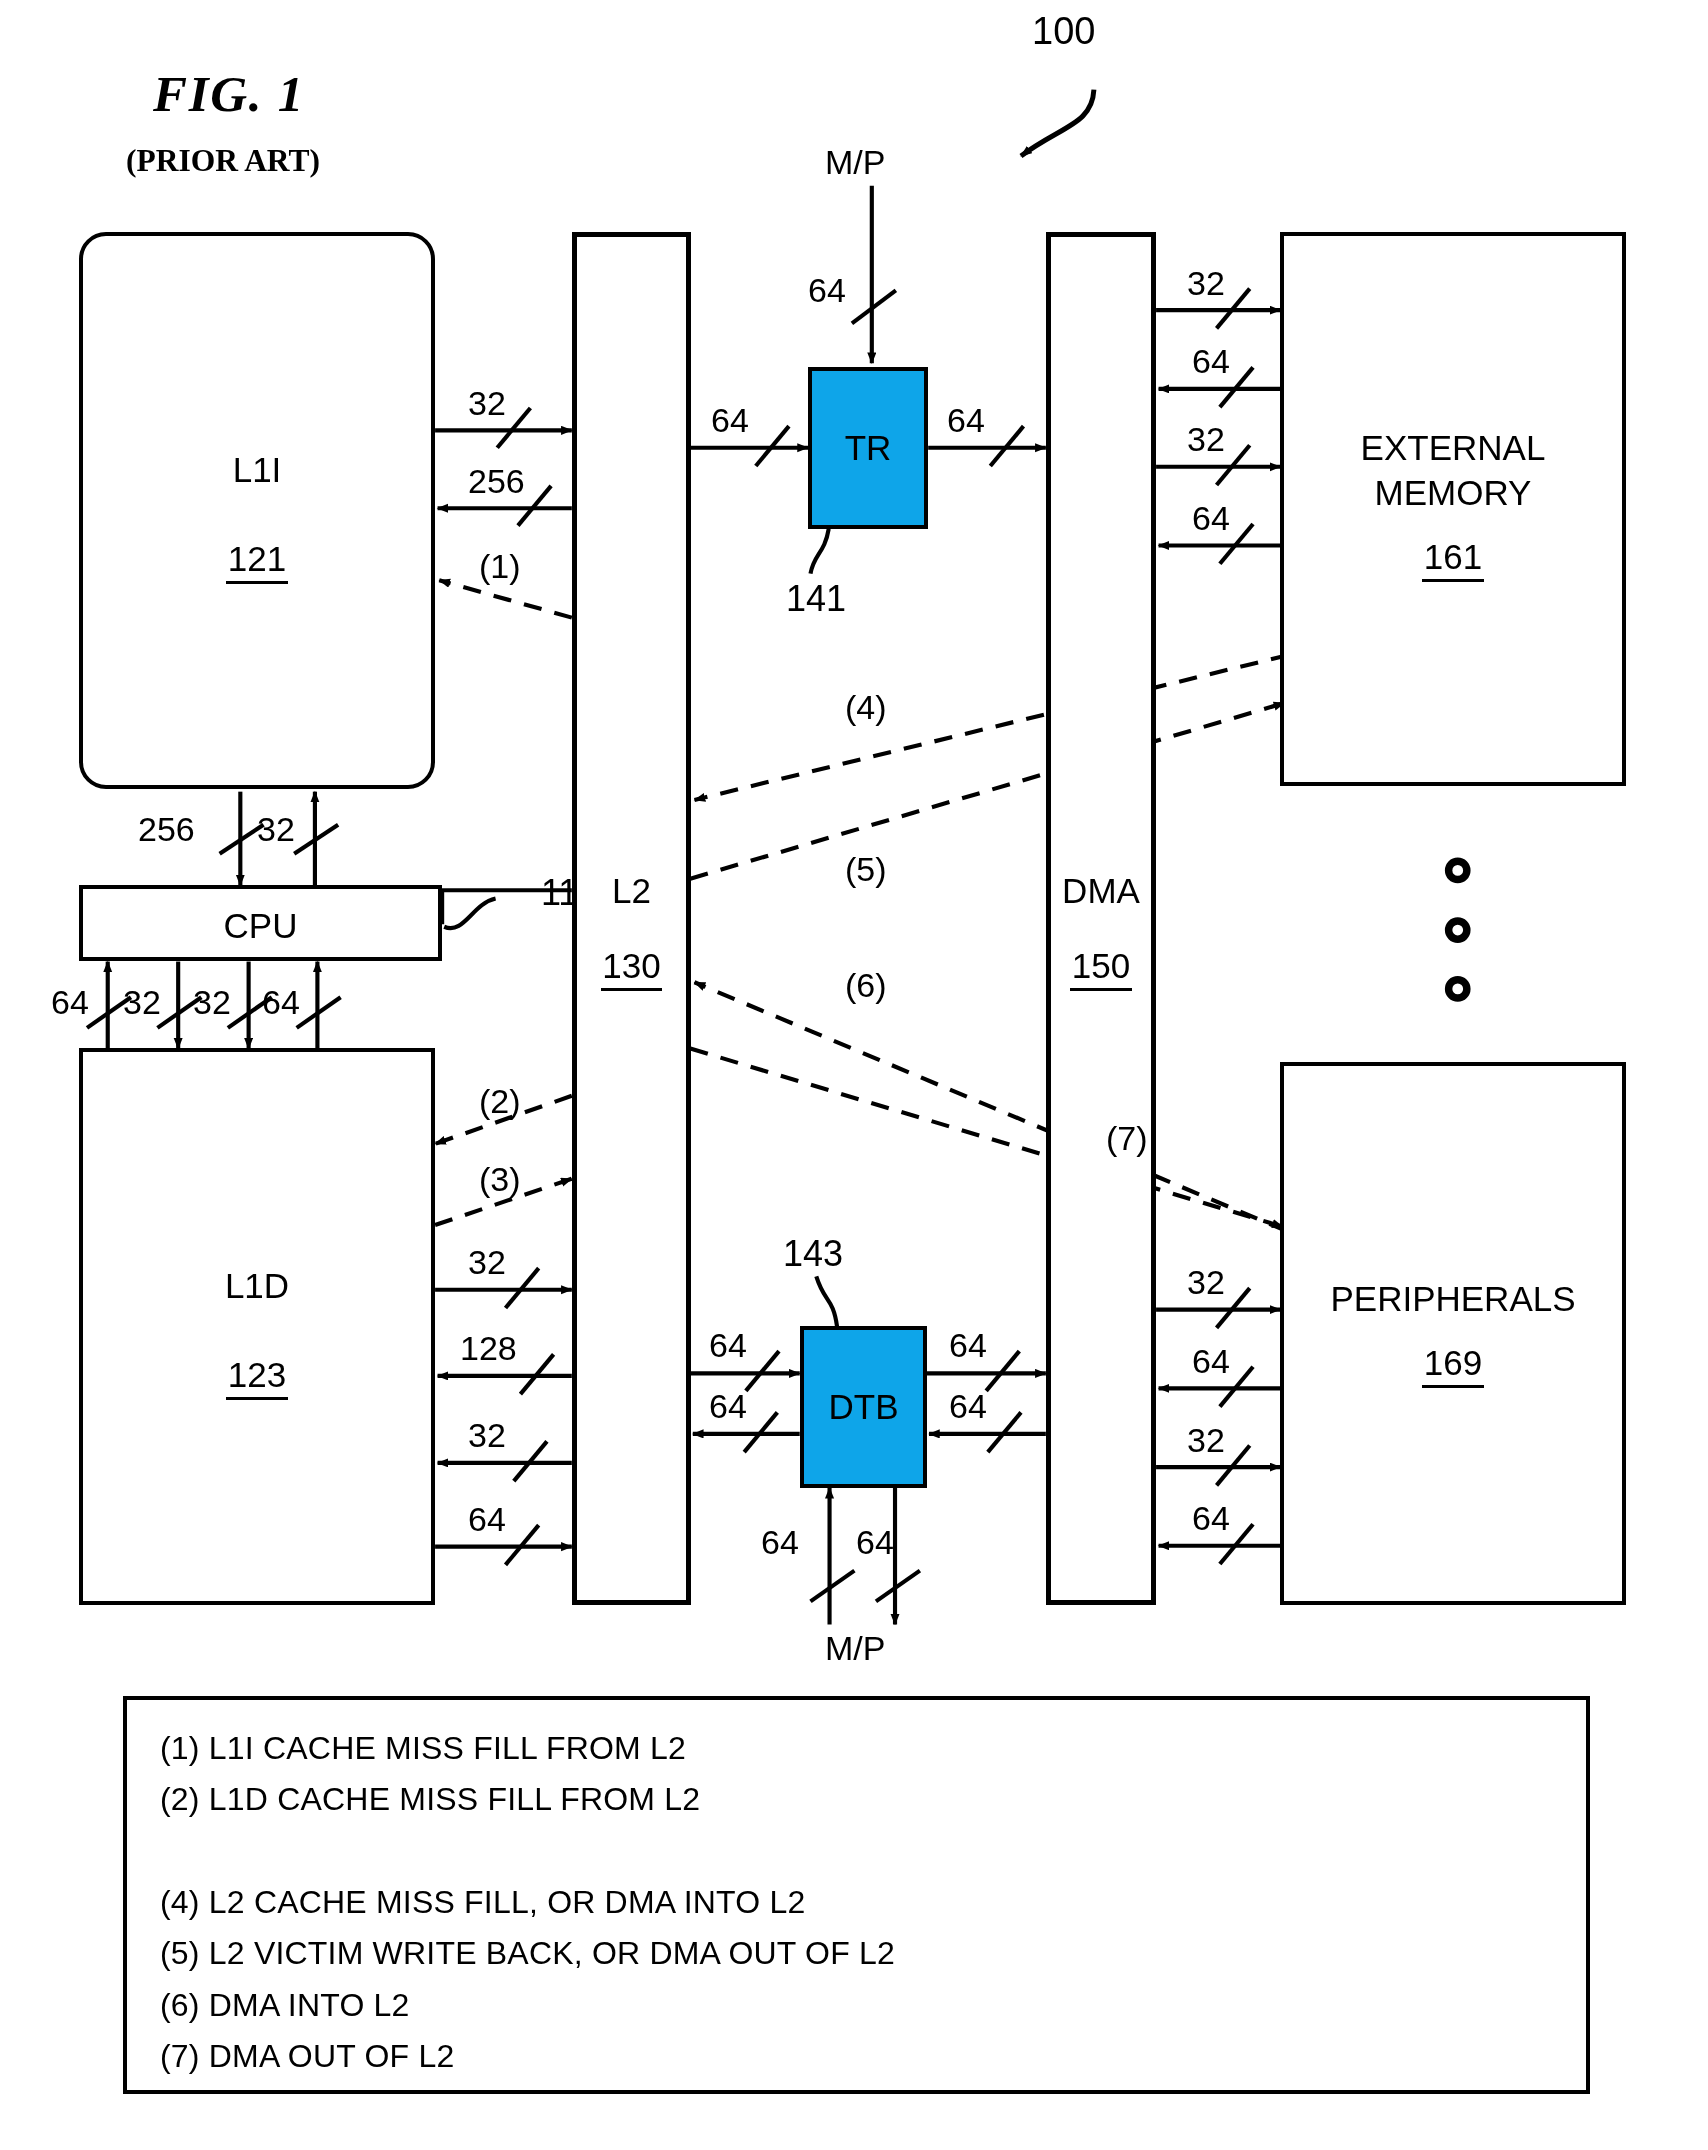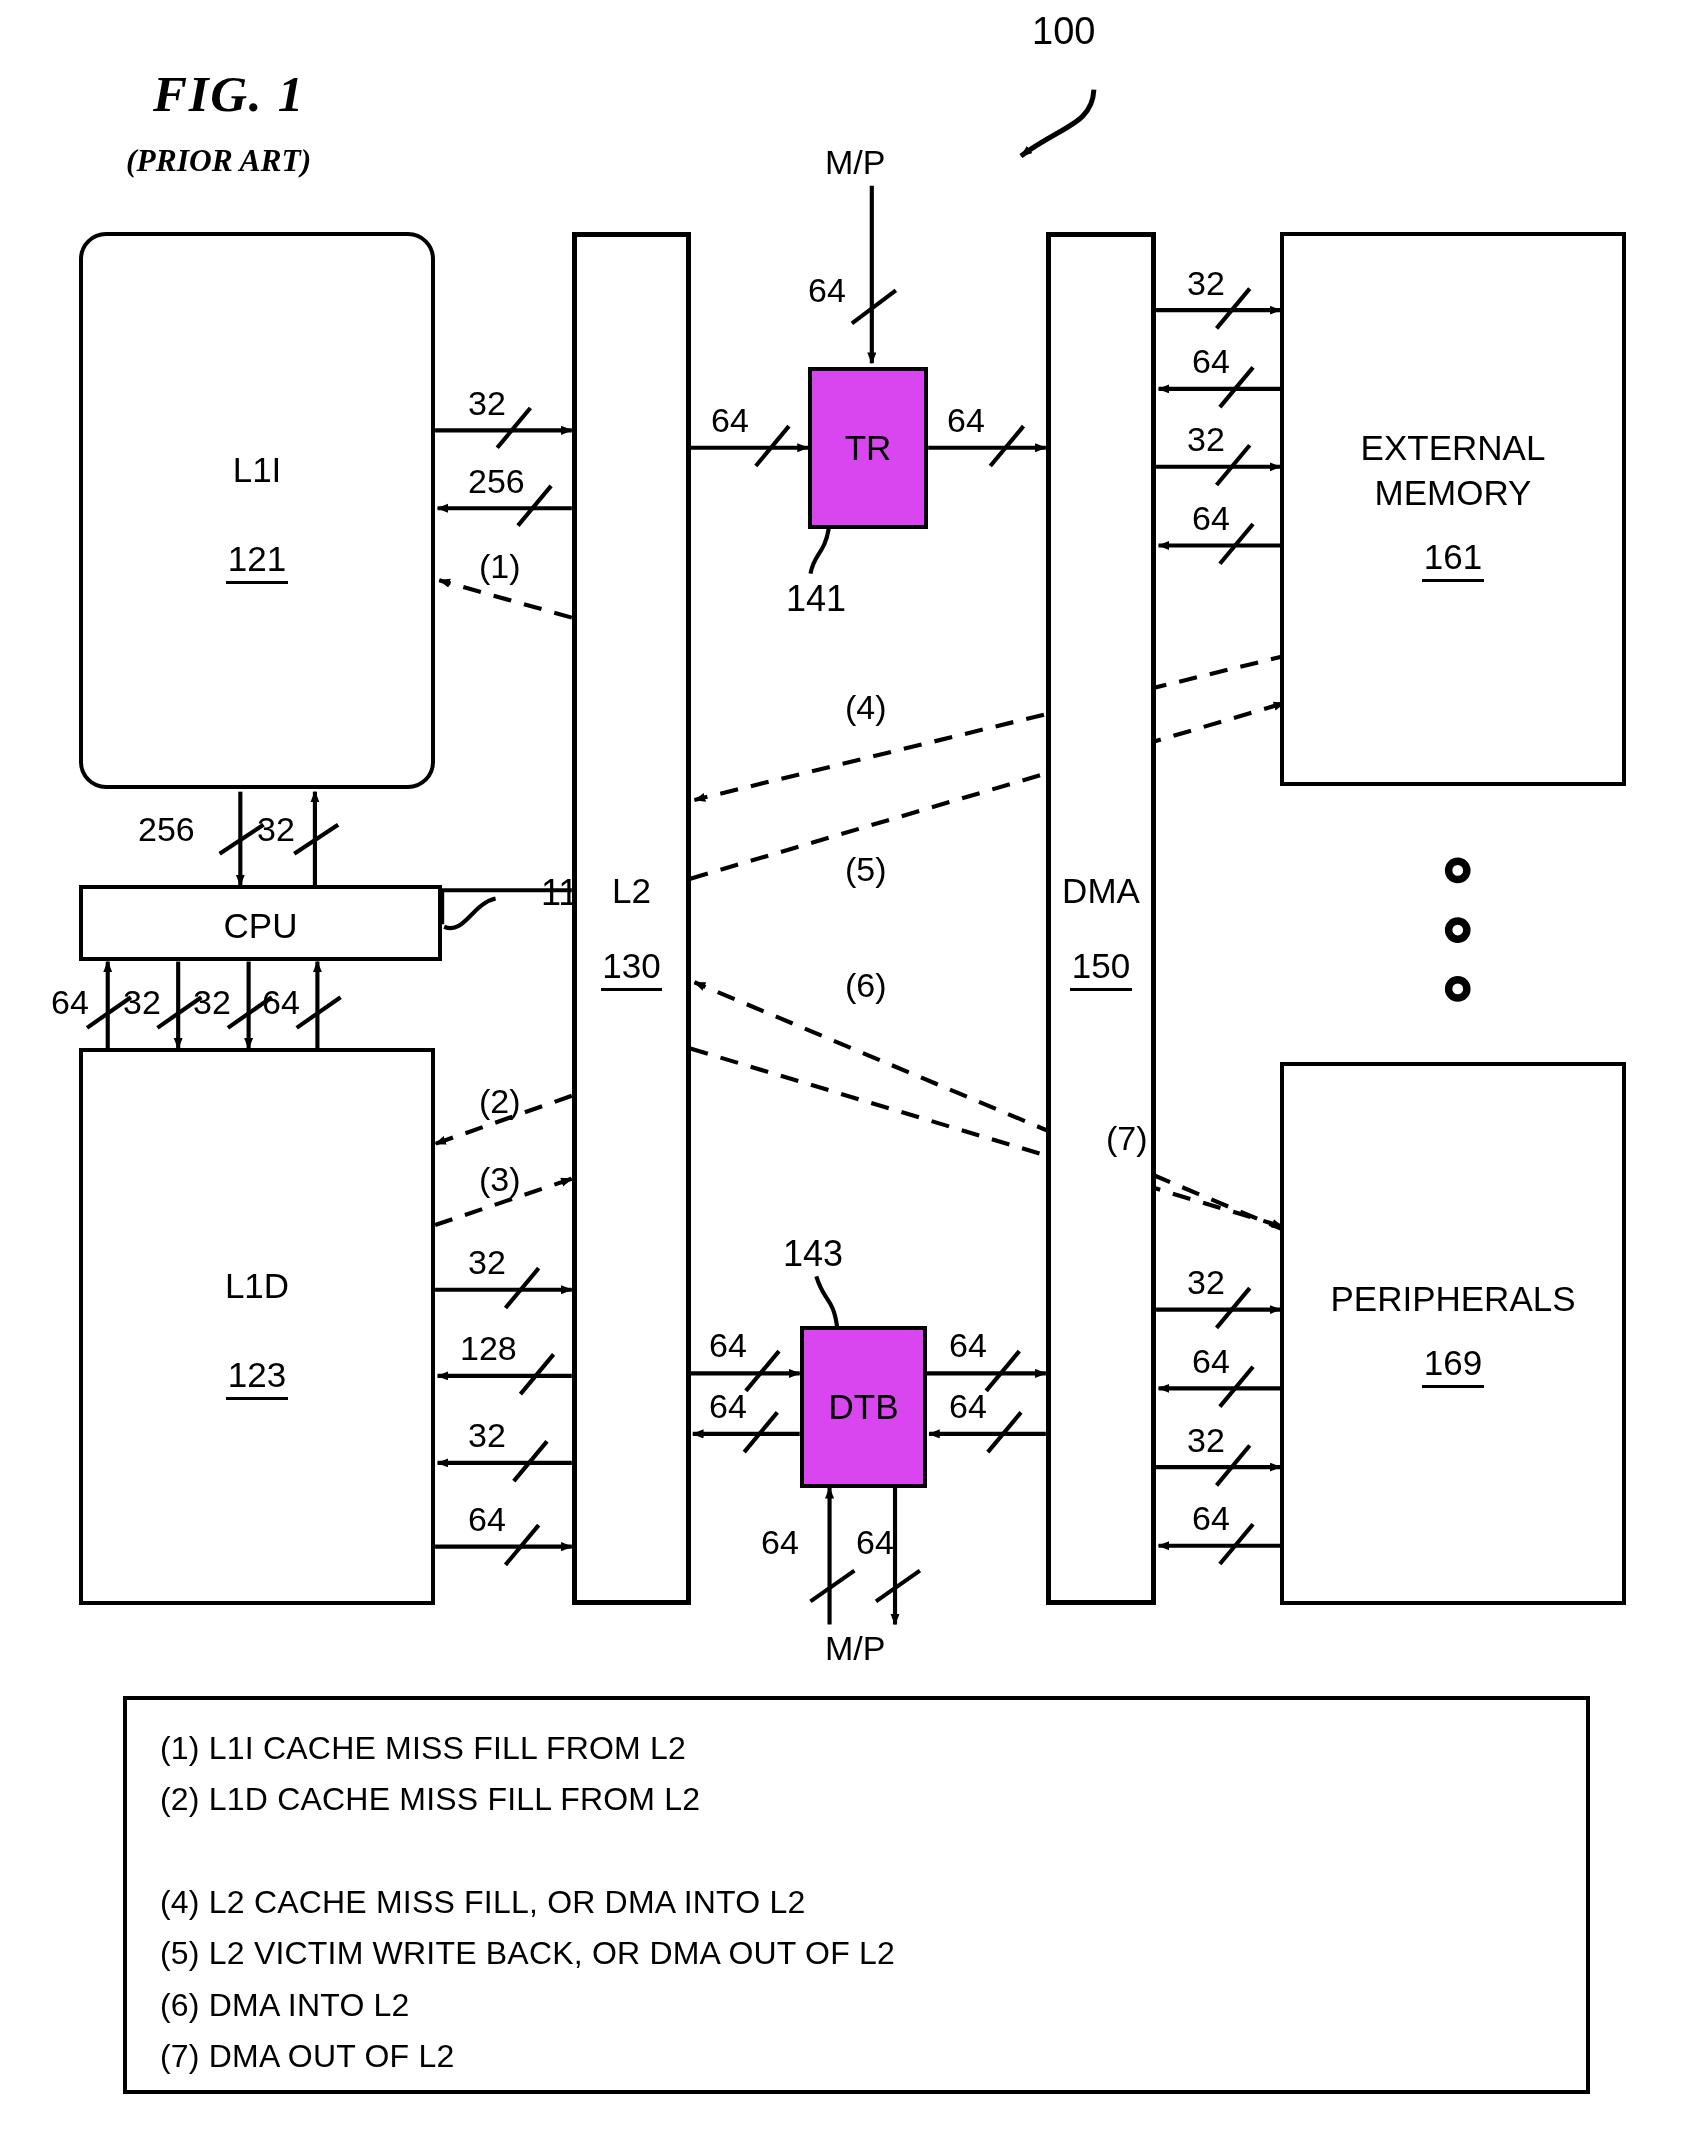--- a/index.html
+++ b/index.html
@@ -1,30 +1,30 @@
 <!DOCTYPE html>
 <html style="font-size:13.3px"><head>
 <meta charset="utf-8">
 <style>
   html,body{margin:0;padding:0;background:#fff;}
   body{width:1708px;height:2151px;position:relative;font-family:"Liberation Sans",sans-serif;color:#000;overflow:hidden;}
   .abs{position:absolute;}
   
   #fig-title{left:153px;top:65px;font-family:"Liberation Serif",serif;font-style:italic;font-weight:bold;font-size:51px;letter-spacing:1.7px;text-align:right;}
-  #fig-subtitle{left:126px;top:143px;font-family:"Liberation Serif",serif;font-style:italic;font-weight:bold;font-size:31.5px;}
+  #fig-subtitle{left:126px;top:143px;font-family:"Liberation Serif",serif;font-weight:bold;font-size:31.5px;}
   #ref-100{left:1032px;top:10px;font-size:38px;}
   
   .block{border:4.1px solid #000;background:#fff;box-sizing:border-box;}
   .blk-label{position:absolute;left:0;right:0;text-align:center;font-size:35px;line-height:1.15;}
   .blk-num{position:absolute;left:0;right:0;text-align:center;font-size:35px;}
   .blk-num span{border-bottom:3.3px solid #000;padding:0 1.7px 2.5px 1.7px;}
   
   .bar{border:5px solid #000;background:#fff;box-sizing:border-box;}
   
-  .smallbox{border:4.1px solid #000;background:#d946ef;box-sizing:border-box;display:flex;align-items:center;justify-content:center;font-size:35px;}
+  .smallbox{border:4.1px solid #000;background:#0ea5e9;box-sizing:border-box;display:flex;align-items:center;justify-content:center;font-size:35px;}
   
   .bus-lbl{font-size:34px;position:absolute;white-space:nowrap;}
   .flow-lbl{font-size:34px;position:absolute;white-space:nowrap;}
   .mp-lbl{font-size:34px;position:absolute;white-space:nowrap;}
   .refnum{font-size:36px;position:absolute;white-space:nowrap;}
   
   #legend-box{left:123px;top:1696px;width:1467px;height:398px;border:4.1px solid #000;box-sizing:border-box;background:#fff;}
   .legend-line{position:absolute;left:33px;font-size:32px;white-space:nowrap;letter-spacing:0.2px;}
   svg{position:absolute;left:0;top:0;pointer-events:none;}
 </style>

